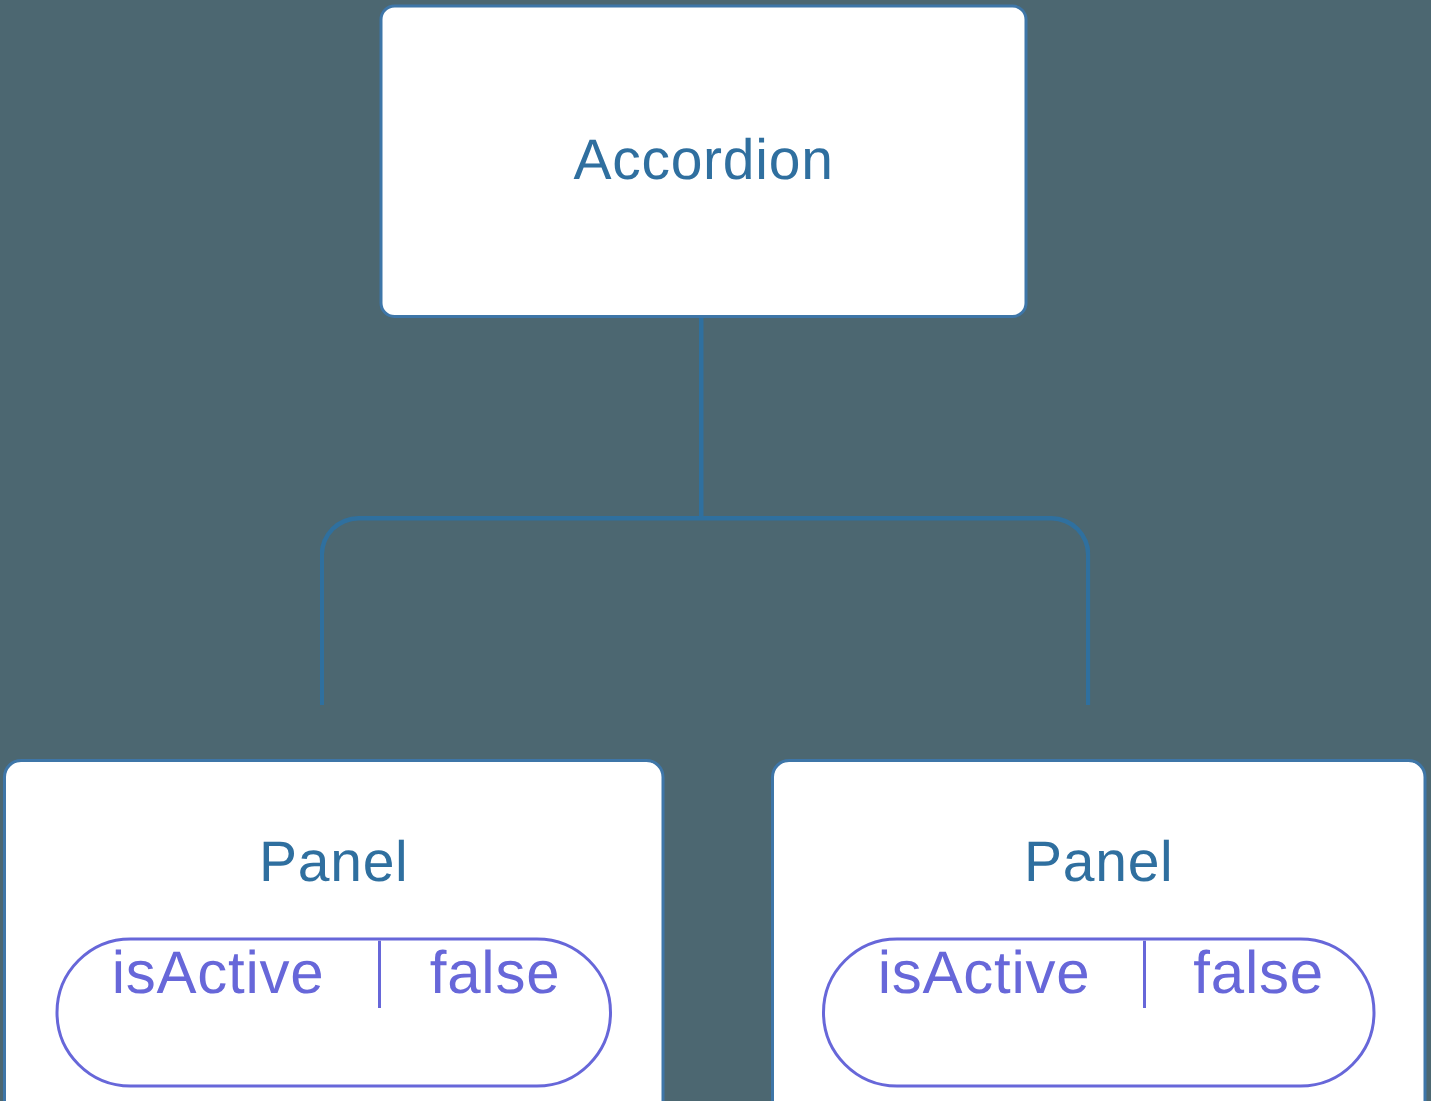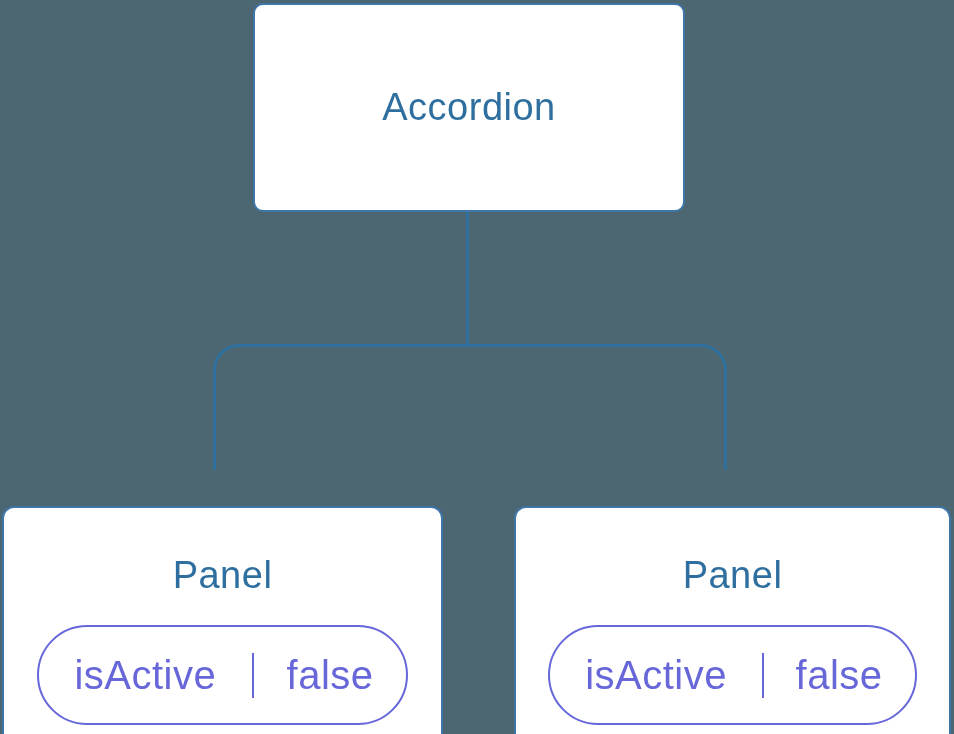--- a/index.html
+++ b/index.html
@@ -61,21 +61,21 @@
   }
   .node-panel-1{left:2px;width:441px;}
   .node-panel-2{left:514px;width:437px;}
   .state-pill{
     width:85%;
     height:100px;
     border:2px solid var(--state-accent);
     border-radius:999px;
     box-sizing:border-box;
     display:flex;
-    align-items:center;
+    align-items:flex-start;
     overflow:hidden;
   }
   .state-cell{
     display:flex;align-items:center;justify-content:center;
     color:var(--state-accent);
     font-size:40px;
     font-weight:400;
     letter-spacing:0.5px;
   }
   .state-key{flex:0 0 58%;}

